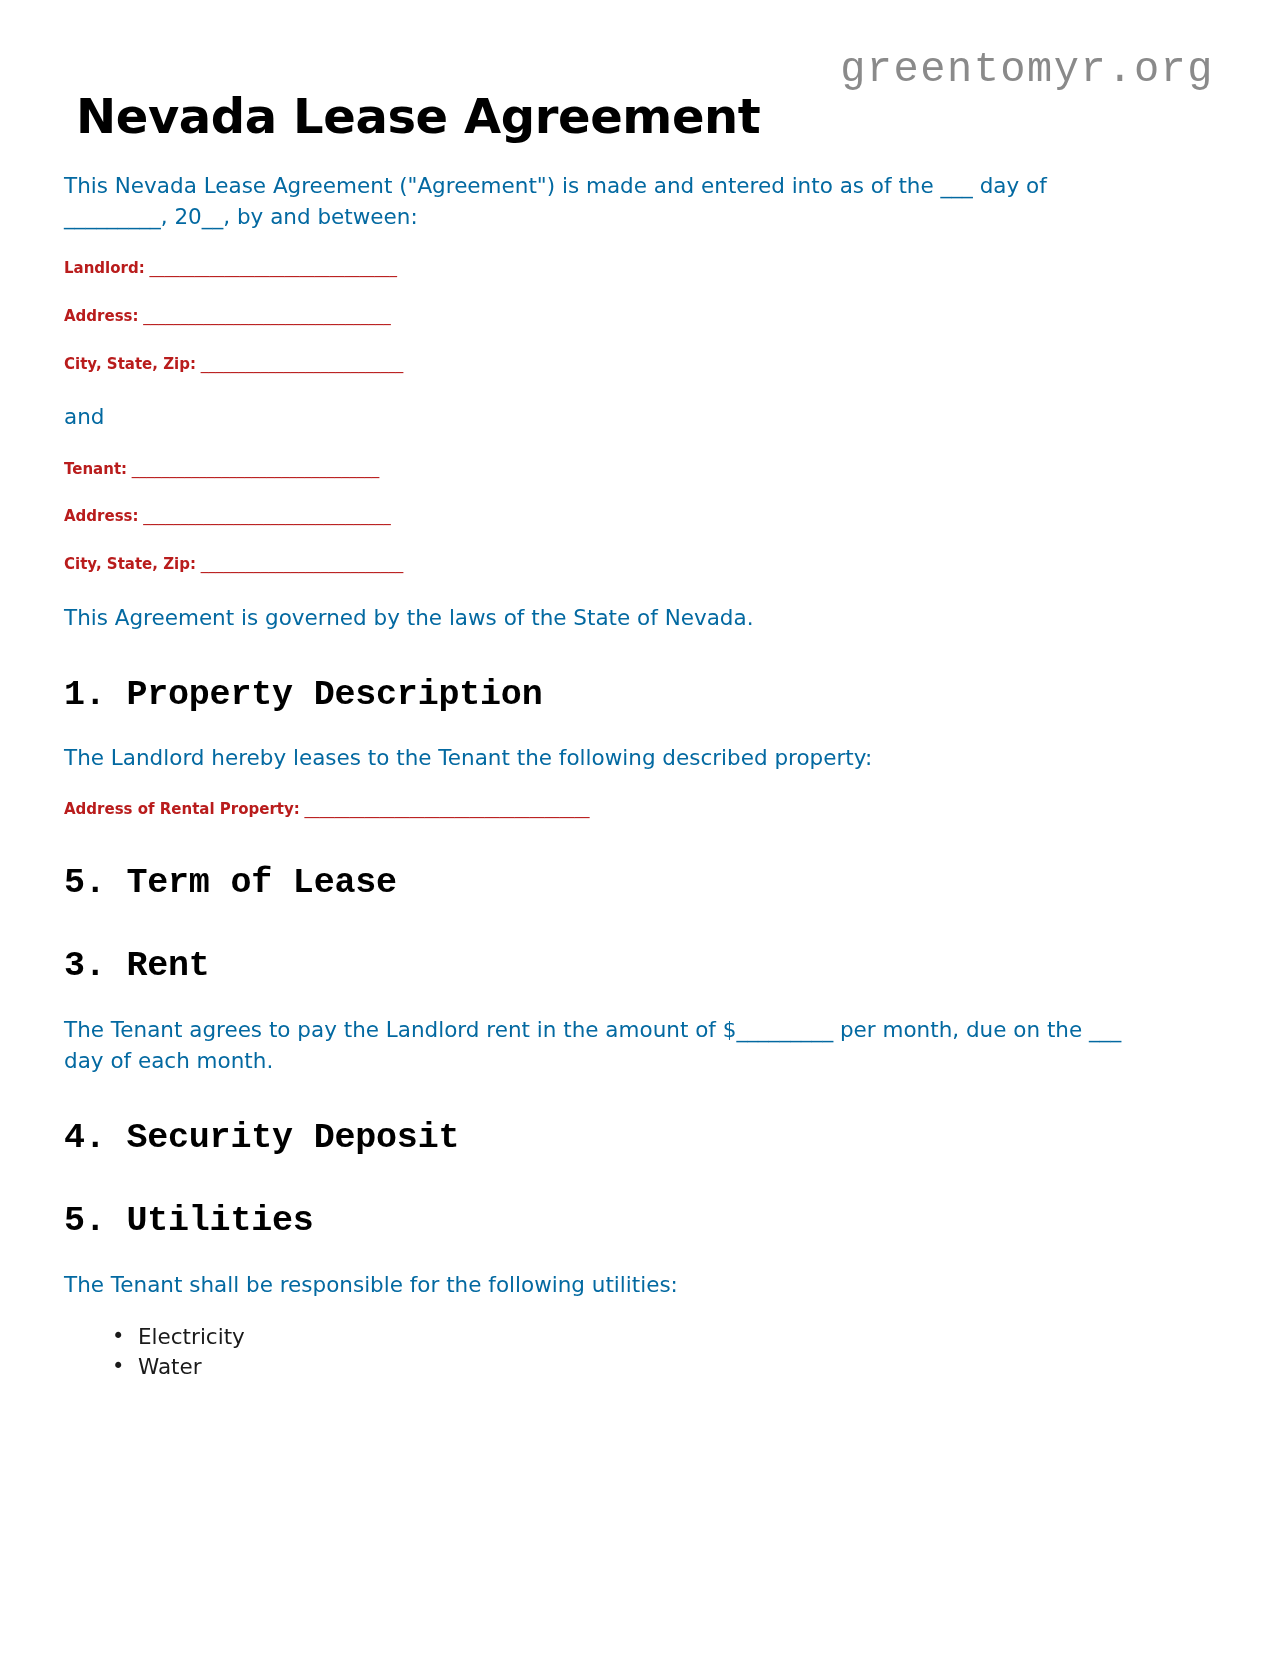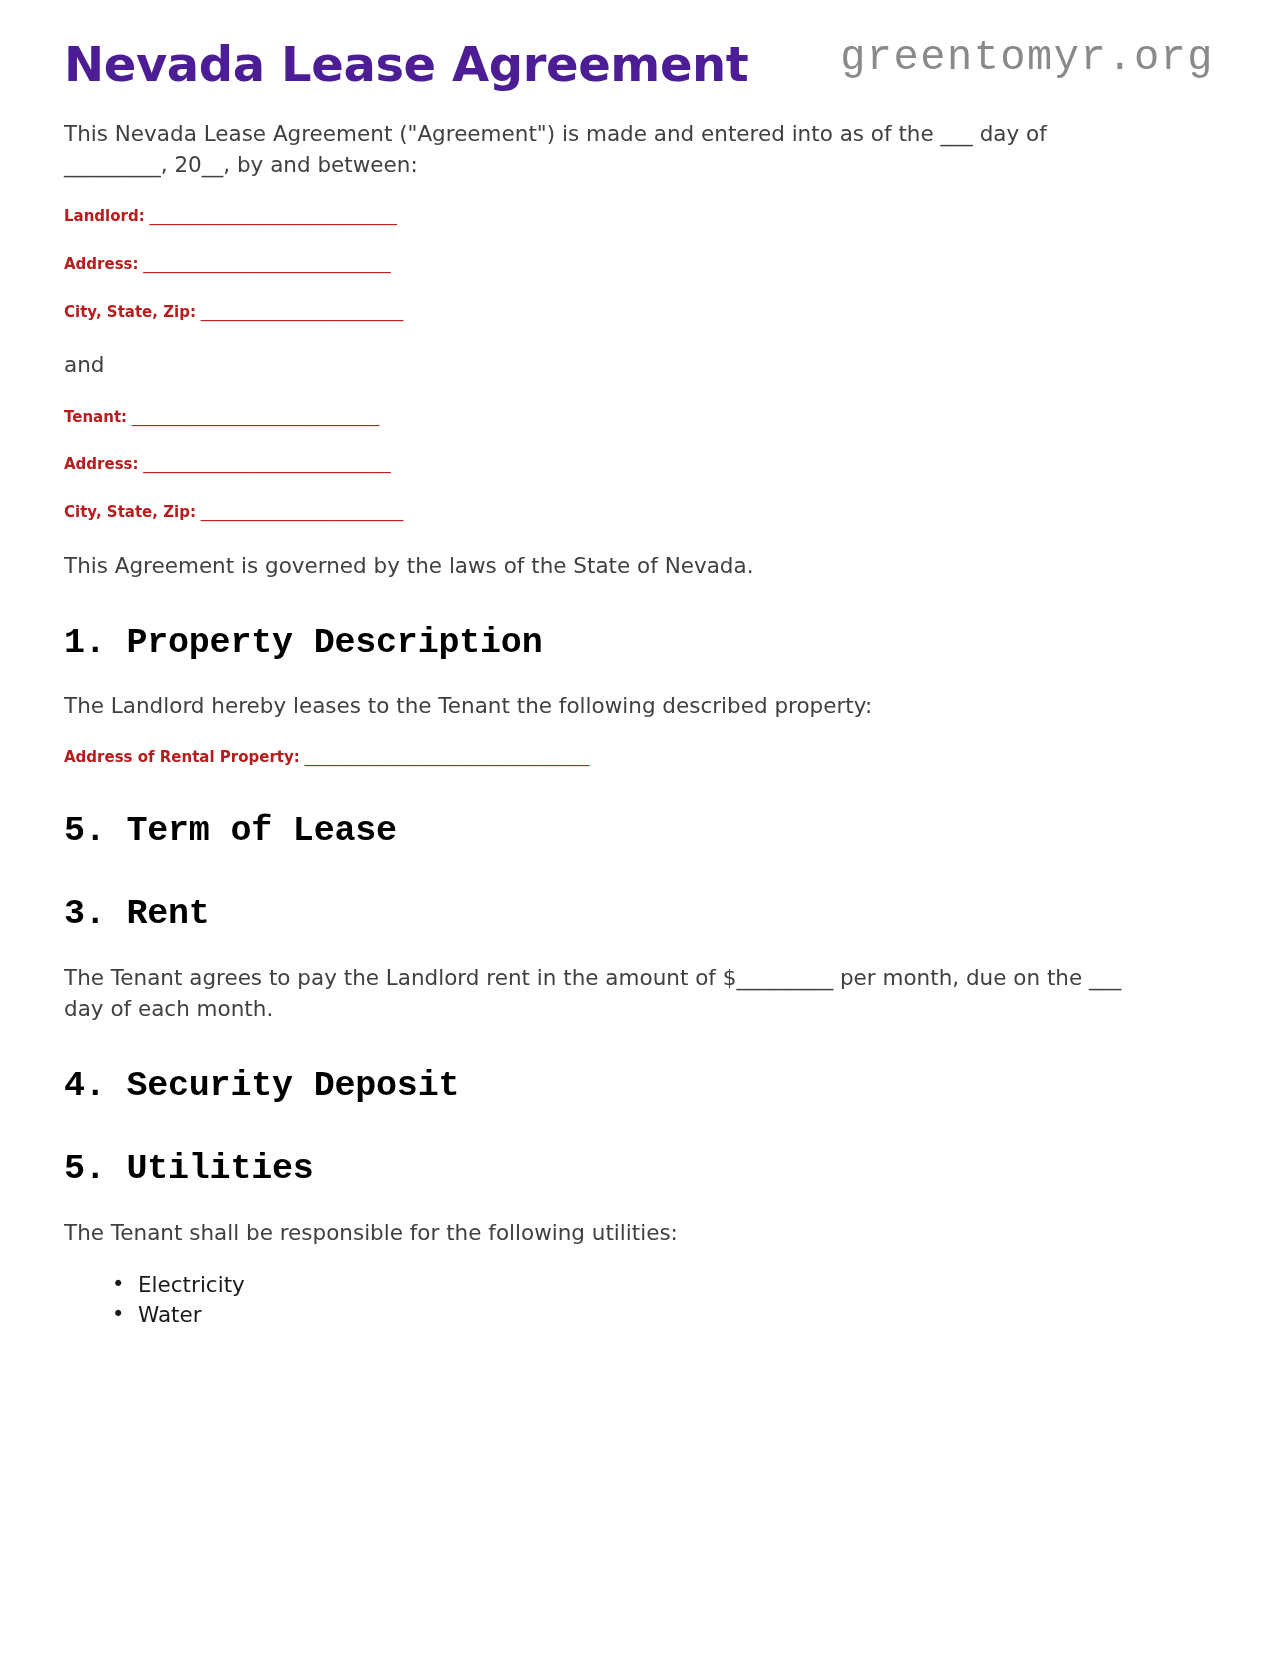--- a/index.html
+++ b/index.html
@@ -29,31 +29,31 @@
     font-family: Liberation Mono, monospace;
     font-size: 42px;
     letter-spacing: 1.5px;
     color: #8a8a8a;
     white-space: nowrap;
     user-select: none;
   }
   h1.doc-title {
     font-size: 48px;
     font-weight: bold;
-    margin: 0;
-    padding-top: 38px;
+    margin: 12px;
+    padding-top: 78px;
     line-height: 1.12;
     letter-spacing: -0.4px;
-    color: #4c1d95;
+    color: #000000;
   }
   p.para {
     font-size: 21.5px;
     line-height: 1.45;
     margin: 26px 0 0 0;
-    color: #404040;
+    color: #0369a1;
     max-width: 1080px;
   }
   .field-line {
     font-size: 15px;
     line-height: 1.45;
     margin: 26px 0 0 0;
     color: #b91c1c;
     white-space: nowrap;
   }
   .field-line .lbl {

